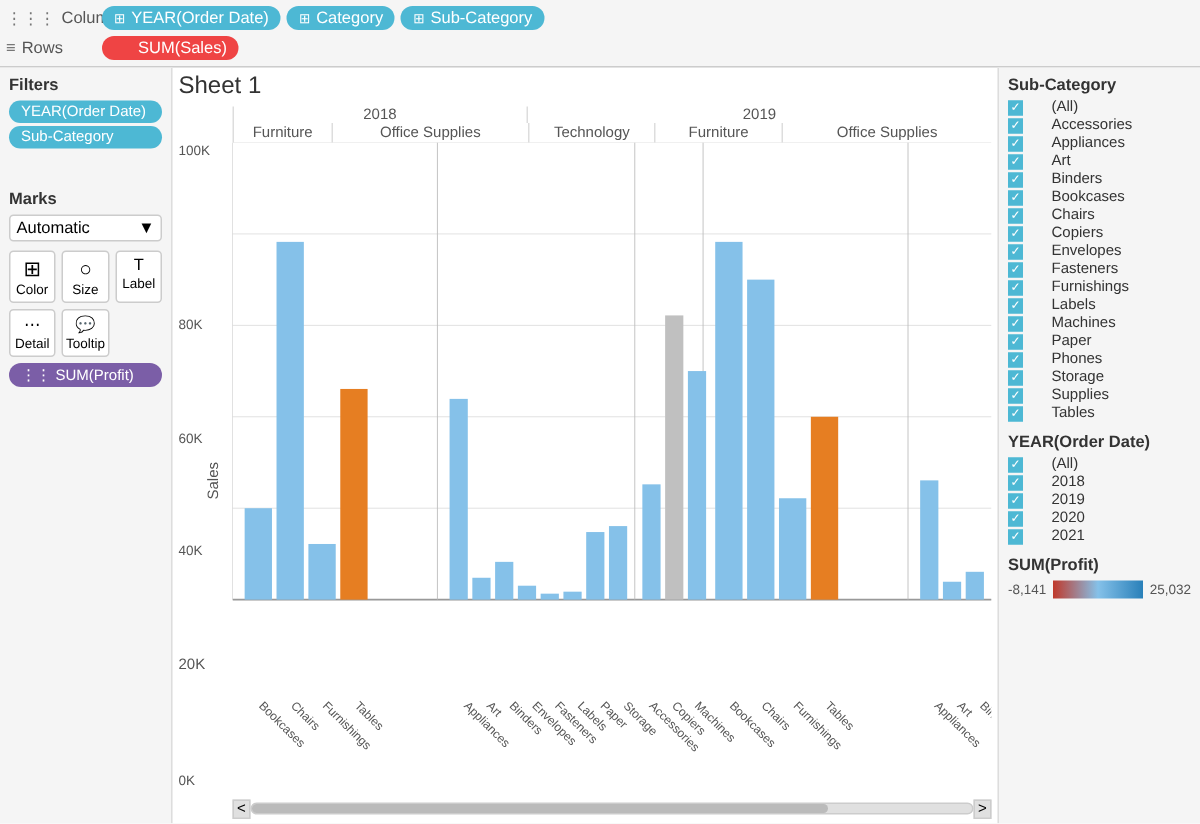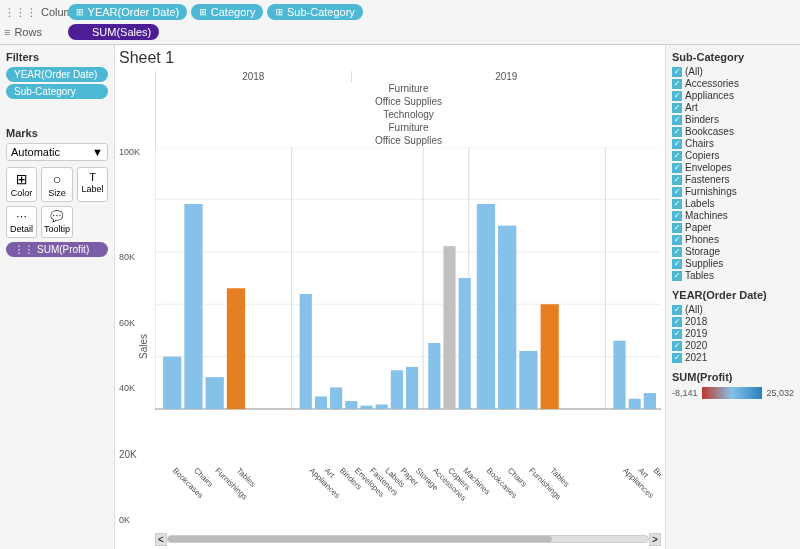--- a/index.html
+++ b/index.html
@@ -6,21 +6,21 @@
     body { font-family: 'Segoe UI', Arial, sans-serif; font-size: 11px; background: #f0f0f0; width: 800px; height: 549px; overflow: hidden; }
     
     .app-container { display: flex; flex-direction: column; width: 800px; height: 549px; background: #fff; }
     
     
     .toolbar { display: flex; flex-direction: column; background: #f5f5f5; border-bottom: 1px solid #ccc; padding: 2px 4px; }
     .toolbar-row { display: flex; align-items: center; padding: 2px 0; gap: 4px; }
     .shelf-label { font-size: 11px; color: #555; width: 60px; display: flex; align-items: center; gap: 4px; }
     .pill { display: flex; align-items: center; padding: 2px 8px; border-radius: 10px; font-size: 11px; gap: 4px; }
     .pill-blue { background: #4db8d4; color: #fff; }
-    .pill-green { background: #4c1d95; color: #fff; padding-left: 24px; }
+    .pill-green { background: #ef4444; color: #fff; padding-left: 24px; }
     
     
     .main-area { display: flex; flex: 1; overflow: hidden; }
     
     
     .left-sidebar { width: 115px; background: #f5f5f5; border-right: 1px solid #ddd; padding: 6px; display: flex; flex-direction: column; gap: 8px; flex-shrink: 0; }
     .section-title { font-size: 11px; font-weight: bold; color: #333; margin-bottom: 4px; }
     .filter-pill { background: #4db8d4; color: #fff; border-radius: 10px; padding: 2px 8px; font-size: 10px; margin-bottom: 2px; }
     .marks-section { margin-top: 18px; }
     .marks-dropdown { display: flex; align-items: center; border: 1px solid #ccc; border-radius: 3px; padding: 2px 4px; background: #fff; margin-bottom: 6px; font-size: 11px; justify-content: space-between; }
@@ -33,21 +33,21 @@
     .chart-area { flex: 1; display: flex; flex-direction: column; padding: 4px; overflow: hidden; }
     .chart-title { font-size: 16px; font-weight: normal; color: #333; margin-bottom: 4px; }
     .chart-container { flex: 1; position: relative; display: flex; flex-direction: column; }
     .chart-header-main { font-size: 12px; color: #333; font-weight: bold; }
     .y-axis-label { writing-mode: vertical-rl; transform: rotate(180deg); font-size: 11px; color: #555; display: flex; align-items: center; justify-content: center; width: 16px; }
     
     
     .right-sidebar { width: 135px; background: #f5f5f5; border-left: 1px solid #ddd; padding: 6px; font-size: 10px; overflow-y: auto; flex-shrink: 0; }
     .legend-section { margin-bottom: 8px; }
     .legend-title { font-size: 11px; font-weight: bold; color: #333; margin-bottom: 3px; }
-    .legend-item { display: flex; align-items: center; gap: 3px; margin-bottom: 1px; }
+    .legend-item { display: flex; align-items: center; gap: 19px; margin-bottom: 1px; }
     .checkbox { width: 10px; height: 10px; border: 1px solid #4db8d4; background: #4db8d4; display: inline-flex; align-items: center; justify-content: center; flex-shrink: 0; }
     .checkbox::after { content: '✓'; color: white; font-size: 8px; }
     .legend-label { font-size: 10px; color: #333; }
     .color-bar { display: flex; align-items: center; gap: 4px; margin-top: 4px; }
     .gradient-bar { flex: 1; height: 12px; background: linear-gradient(to right, #c0392b, #85c1e9, #2980b9); }
     .color-label { font-size: 9px; color: #555; }
     
     .nav-arrow { background: #e0e0e0; border: 1px solid #ccc; width: 12px; display: flex; align-items: center; justify-content: center; cursor: pointer; font-size: 10px; }
   </style>
 </head>
@@ -135,21 +135,21 @@
 
         <div style="display:flex; margin-left:36px; margin-bottom:0px;">
           <div style="flex:2.2; text-align:center; font-size:10px; color:#555; border-left:1px solid #ddd;">
             <span>2018</span>
           </div>
           <div style="flex:3.5; text-align:center; font-size:10px; color:#555; border-left:1px solid #ddd;">
             <span>2019</span>
           </div>
         </div>
 
-        <div style="display:flex; margin-left:36px; margin-bottom:0;flex-direction:column;">
+        <div style="display:flex; margin-left:36px; margin-bottom:0;">
           <div style="flex:0.7; text-align:center; font-size:10px; color:#555; border-left:1px solid #ddd; padding:1px 0;">
             <span>Furniture</span>
           </div>
           <div style="flex:1.4; text-align:center; font-size:10px; color:#555; border-left:1px solid #ddd; padding:1px 0;">
             <span>Office Supplies</span>
           </div>
           <div style="flex:0.9; text-align:center; font-size:10px; color:#555; border-left:1px solid #ddd; padding:1px 0;">
             <span>Technology</span>
           </div>
           <div style="flex:0.9; text-align:center; font-size:10px; color:#555; border-left:1px solid #ddd; padding:1px 0;">

